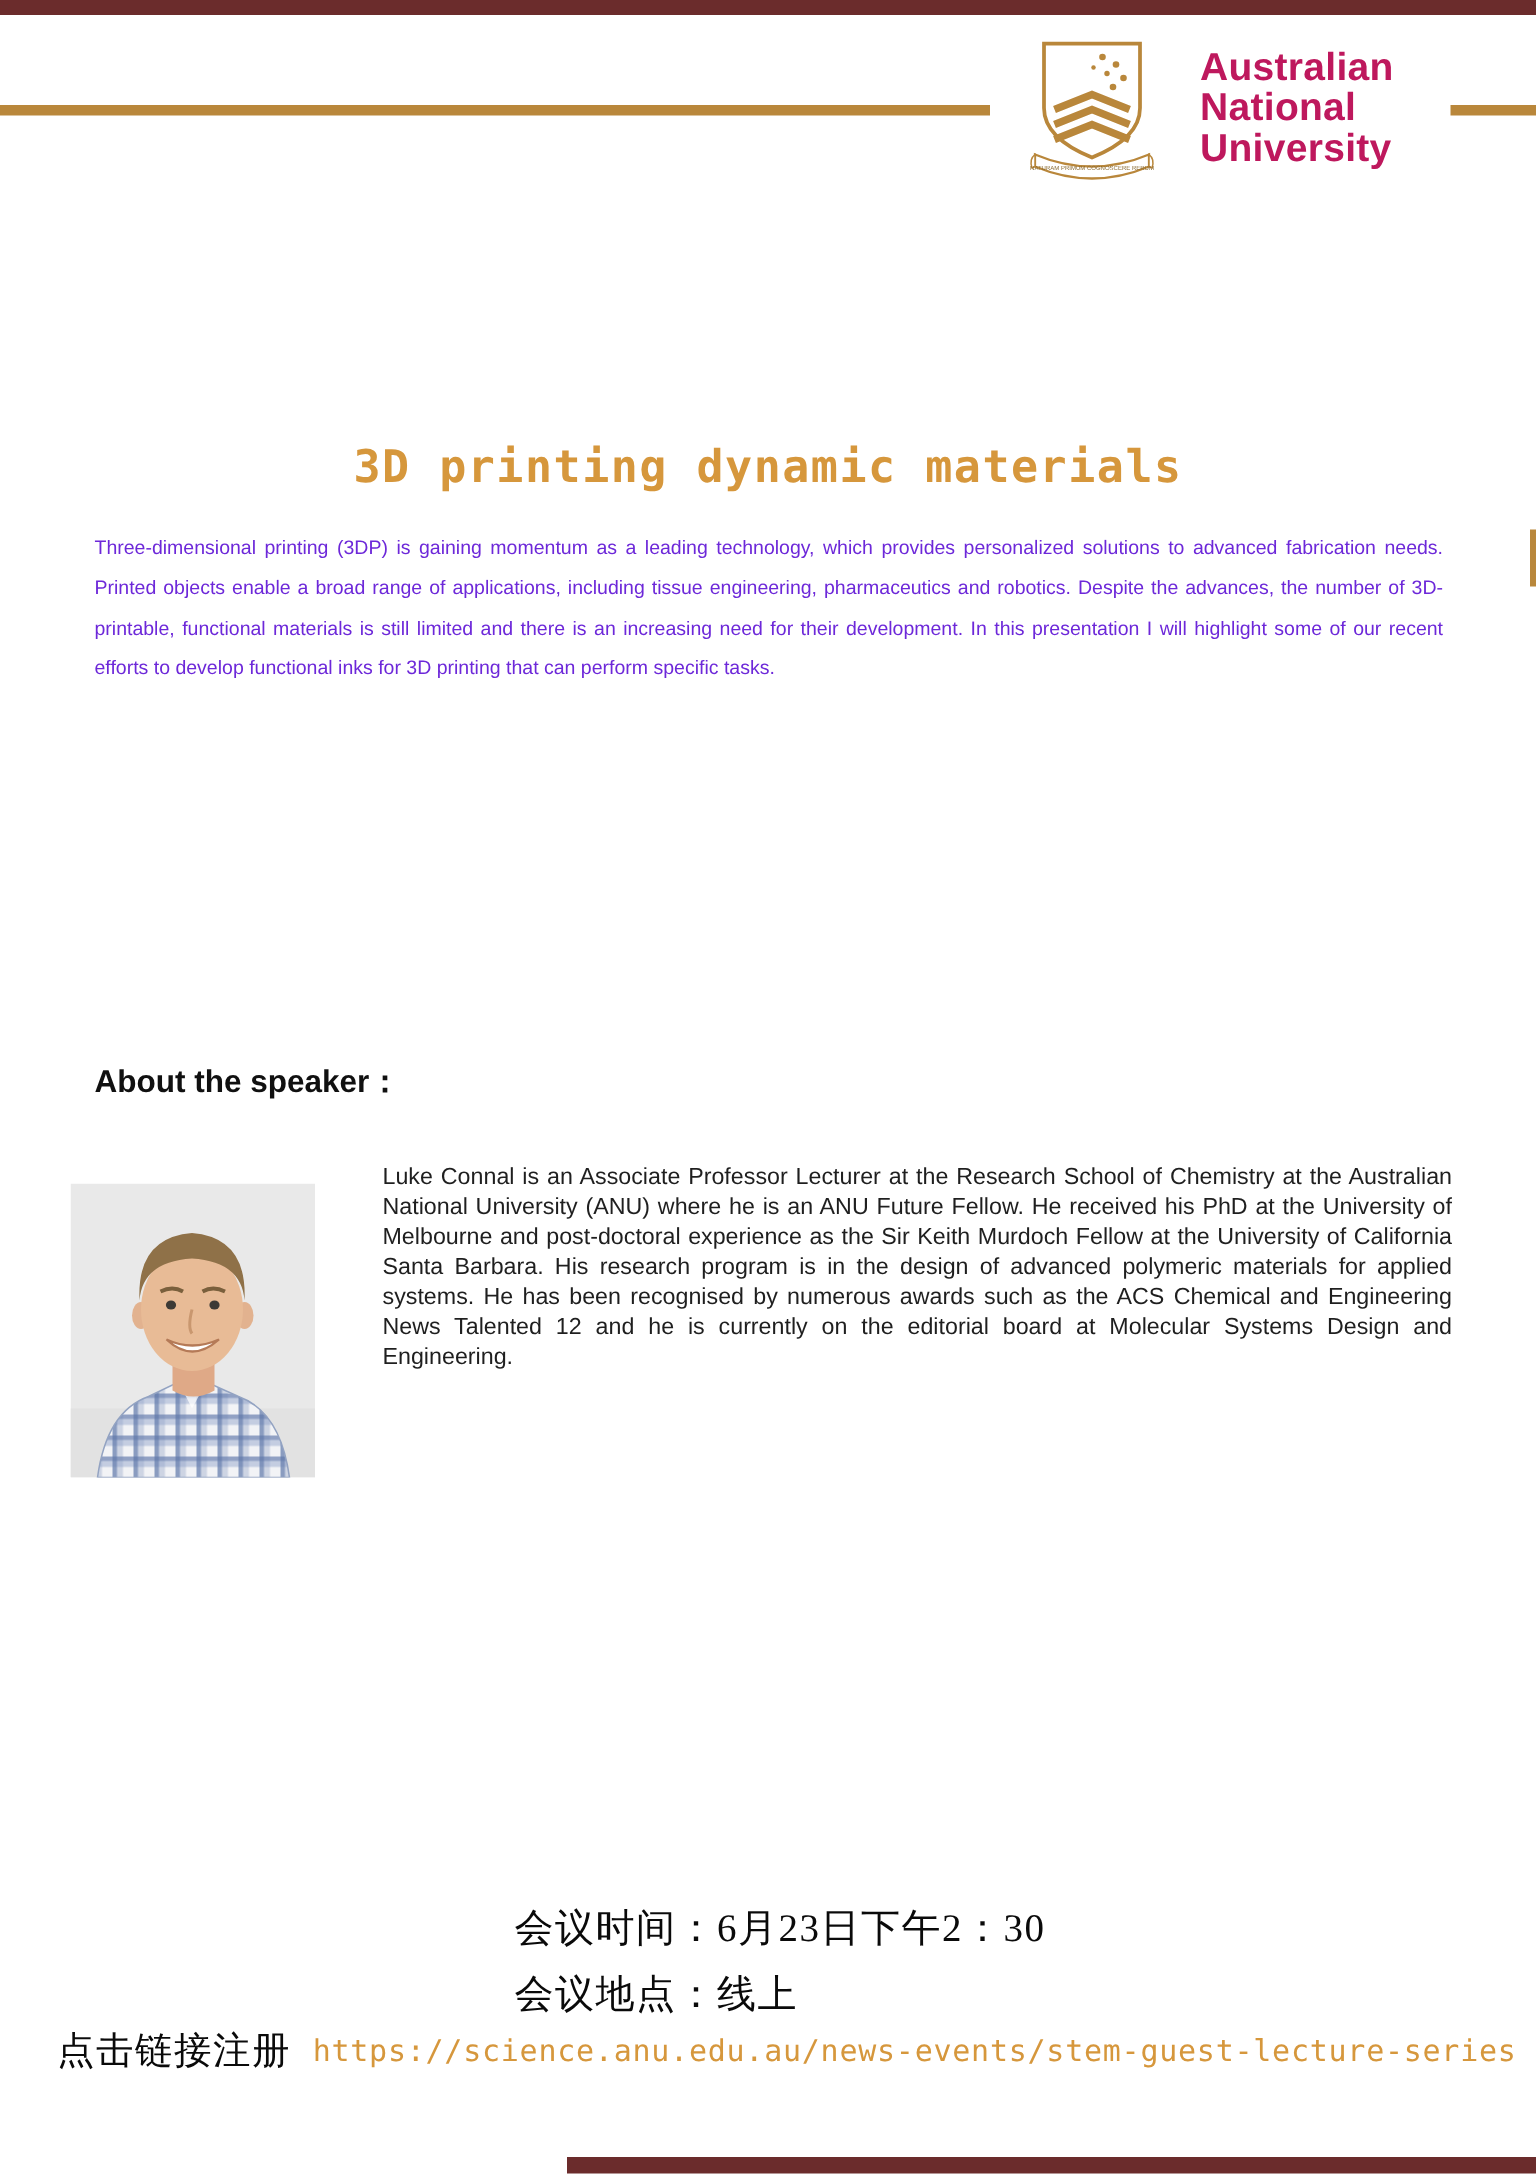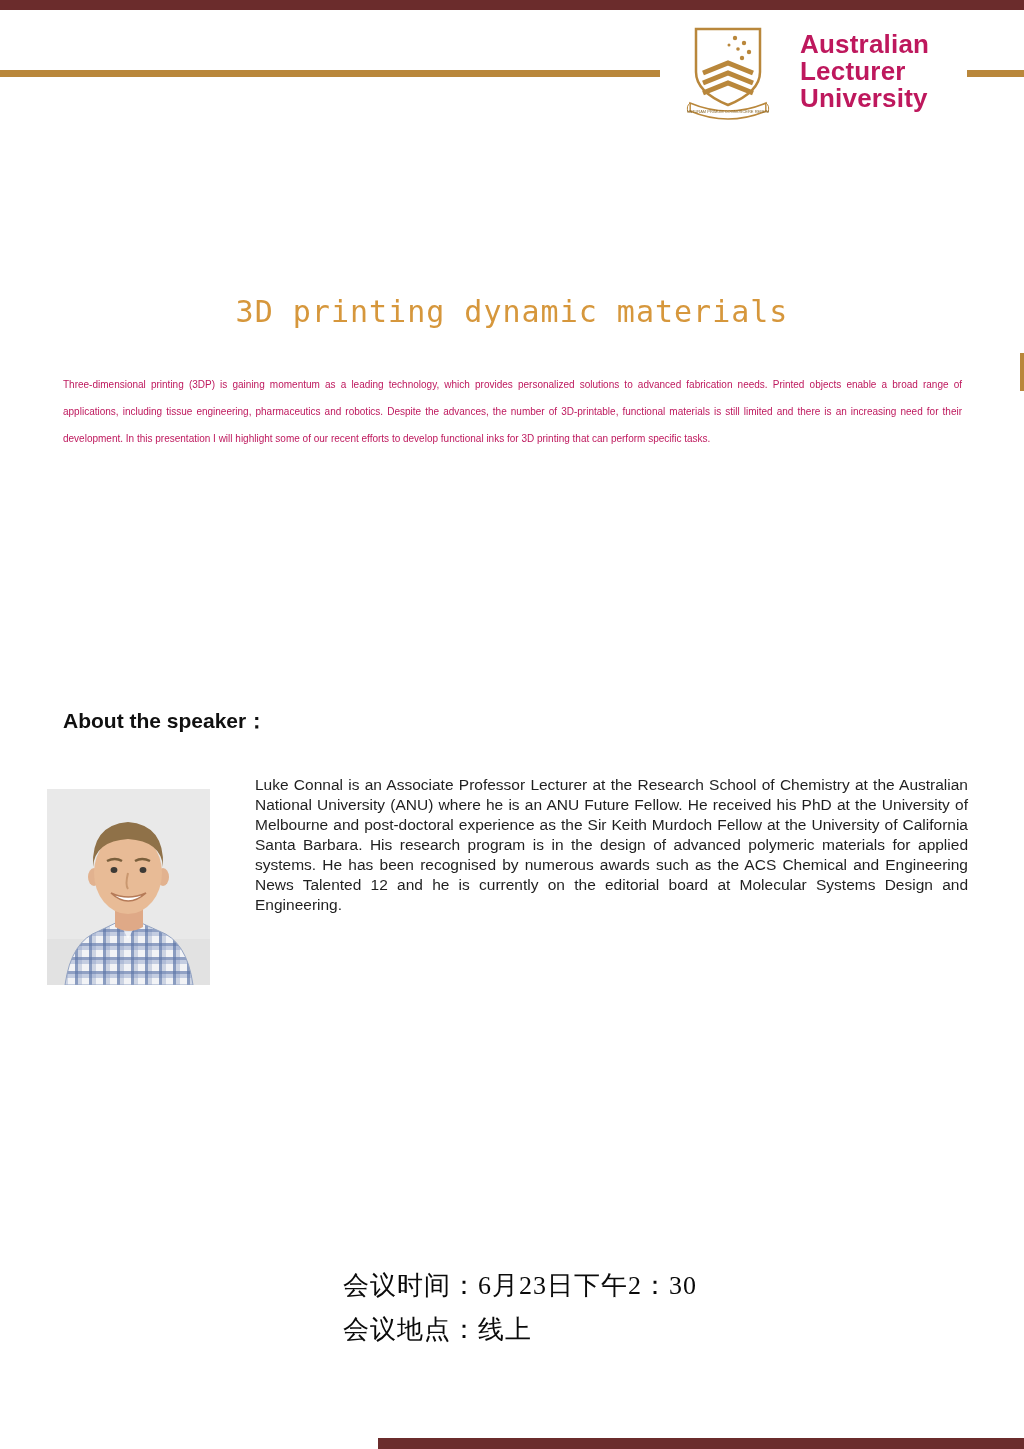--- a/index.html
+++ b/index.html
@@ -38,29 +38,29 @@
     font-family: "Liberation Serif", serif;
     font-weight: 400; font-size: 56px; letter-spacing: 5px; color: #0a0a0a;
   }
   .cn-h2 .session { font-size: 38px; letter-spacing: 2px; margin-left: 6px; }
 
   
   .lecture-title {
     position: absolute; left: 0; top: 294px; width: 1024px;
     text-align: center;
     font-family: "DejaVu Sans Mono", monospace;
-    font-size: 30px; font-weight: 400; letter-spacing: 1px;
+    font-size: 30px; font-weight: 700; letter-spacing: 1px;
     color: #D6973C;
   }
 
   
   .abstract {
-    position: absolute; left: 63px; top: 372px; width: 899px;
-    font-size: 10px; line-height: 26.8px; text-align: justify;
-    color: #be185d;
+    position: absolute; left: 63px; top: 352px; width: 899px;
+    font-size: 13px; line-height: 26.8px; text-align: justify;
+    color: #6d28d9;
   }
 
   
   .about-heading {
     position: absolute; left: 63px; top: 707px;
     font-size: 21px; font-weight: 700; color: #101010;
   }
   .photo { position: absolute; left: 47px; top: 789px; width: 163px; height: 196px; }
   .bio {
     position: absolute; left: 255px; top: 775px; width: 713px;
@@ -123,21 +123,21 @@
 
       <path d="M7 77 Q45 93 83 77 L83 85 Q45 101 7 85 Z" fill="#ffffff" stroke="#B9873B" stroke-width="1.5"></path>
       <path d="M7 77 Q3 80 5 86 L7 85 Z" fill="#ffffff" stroke="#B9873B" stroke-width="1"></path>
       <path d="M83 77 Q87 80 85 86 L83 85 Z" fill="#ffffff" stroke="#B9873B" stroke-width="1"></path>
       <text x="45" y="87" text-anchor="middle" font-size="4" fill="#8a6a30">NATURAM PRIMUM COGNOSCERE RERUM</text>
     </svg>
   </div>
 
   <div class="logotype">
     <div>Australian</div>
-    <div>Lecturer</div>
+    <div>National</div>
     <div>University</div>
   </div>
 
 
   <div class="lecture-title">3D printing dynamic materials</div>
 
   <div class="abstract">Three-dimensional printing (3DP) is gaining momentum as a leading technology, which provides personalized solutions to advanced fabrication needs. Printed objects enable a broad range of applications, including tissue engineering, pharmaceutics and robotics. Despite the advances, the number of 3D-printable, functional materials is still limited and there is an increasing need for their development. In this presentation I will highlight some of our recent efforts to develop functional inks for 3D printing that can perform specific tasks.</div>
 
   <div class="about-heading">About the speaker：</div>
 
@@ -177,15 +177,19 @@
 
       <path d="M64 104 Q81 120 99 104 Q81 112 64 104 Z" fill="#ffffff" stroke="#b57a57" stroke-width="1.5"></path>
     </svg>
   </div>
 
   <div class="bio">Luke Connal is an Associate Professor Lecturer at the Research School of Chemistry at the Australian National University (ANU) where he is an ANU Future Fellow.   He received his PhD at the University of Melbourne and post-doctoral experience as the Sir Keith Murdoch Fellow at the University of California Santa Barbara. His research program is in the design of advanced polymeric materials for applied systems. He has been recognised by numerous awards such as the ACS Chemical and Engineering News Talented 12 and he is currently on the editorial board at Molecular Systems Design and Engineering.</div>
 
   <div class="meeting-time">会议时间：6月23日下午2：30</div>
   <div class="meeting-location">会议地点：线上</div>
 
+  <div class="register-row">
+    <span class="register-label">点击链接注册</span>
+    <a href="#" class="register-url">https://science.anu.edu.au/news-events/stem-guest-lecture-series</a>
+  </div>
 
   <div class="bar-bottom"></div>
 </div>
 
 </body></html>

